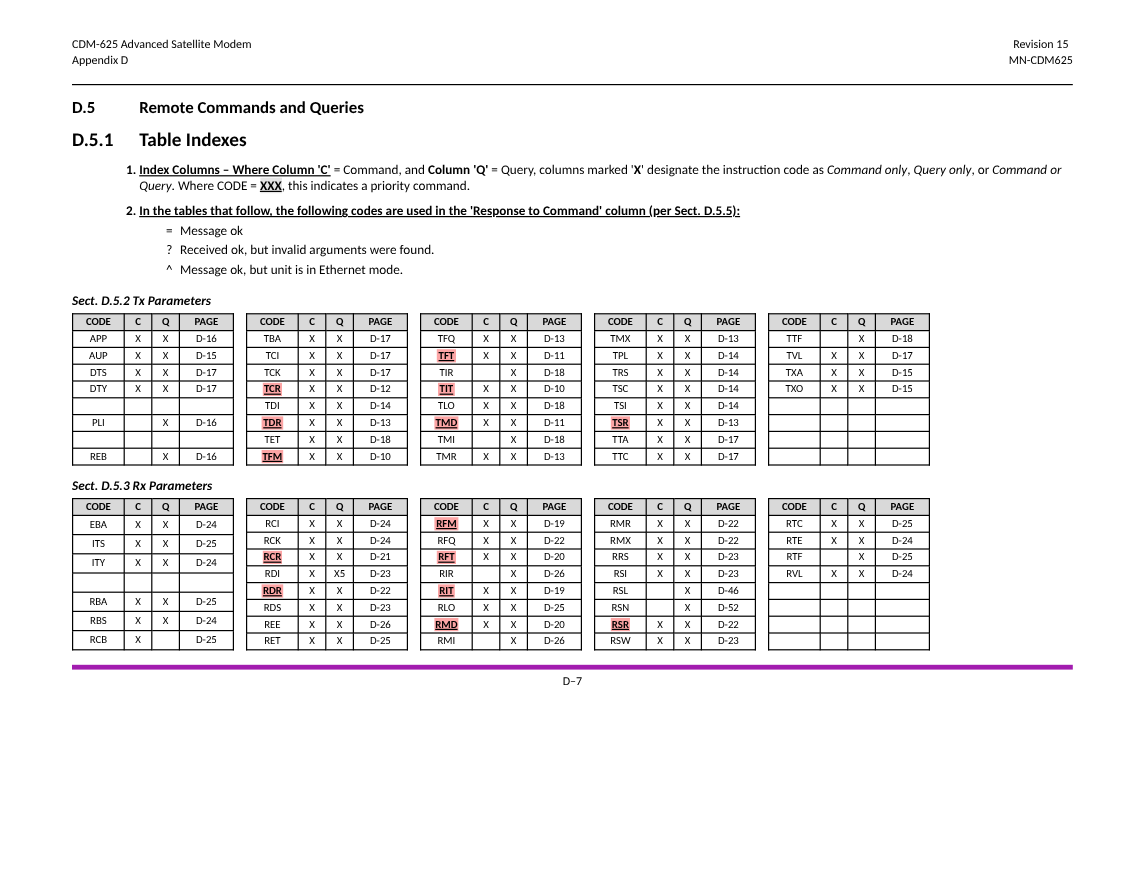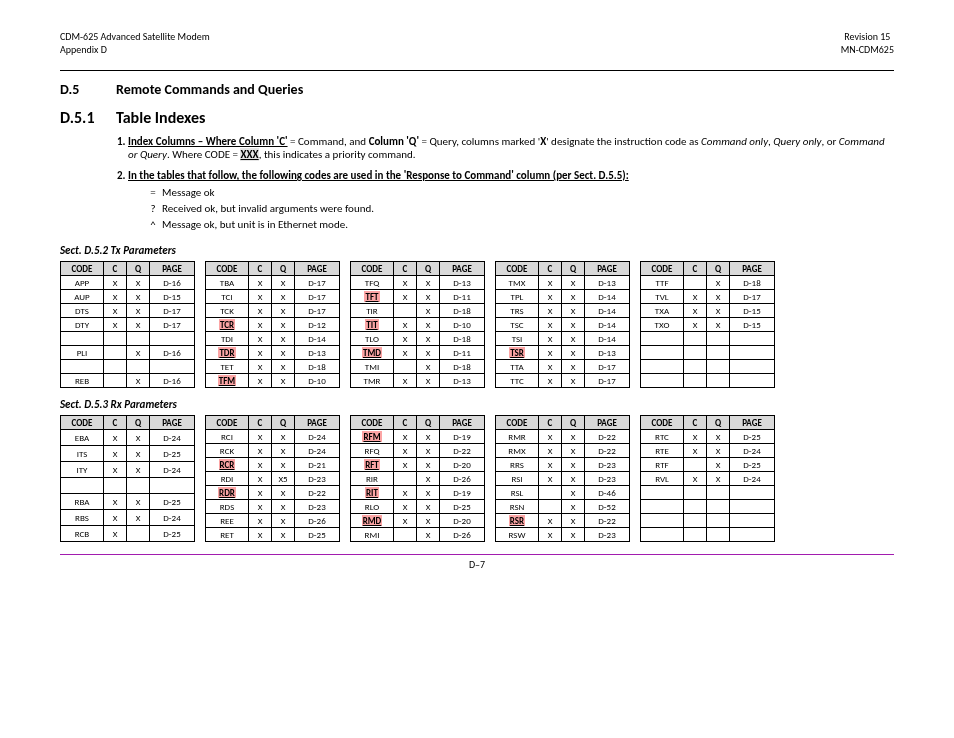--- a/index.html
+++ b/index.html
@@ -14,41 +14,41 @@
   }
   .header { display:flex; justify-content:space-between; font-size:10px; margin-bottom:14px;gap:45px; }
   .header div { line-height:1.3; }
   hr.sep { border:none; border-top:1px solid #000; margin:2px 0 10px 0; }
   .h1 { font-size:14px; font-weight:bold; margin: 6px 0 10px 0; }
   .h1 .num { display:inline-block; width:56px; }
   .h2 { font-size:16px; font-weight:bold; margin: 4px 0 8px 0; }
   .h2 .num { display:inline-block; width:56px; }
   .notes-block { margin-left:56px; }
   .notes { font-weight:bold; margin-bottom:8px; }
-  ol.nlist { margin:0 0 10px 12px; padding:0; list-style:decimal; }
+  ol.nlist { margin:0 0 10px 0; padding:0; list-style:decimal; }
   ol.nlist > li { margin-bottom:8px; font-weight:bold; }
   ol.nlist > li .body { font-weight:normal; }
   .u { text-decoration:underline; }
   .hil { background:#e5e5e5; text-decoration:underline; }
   .legend { display:flex; gap:33px; margin:4px 0 0 18px; font-weight:normal; }
   .legend-col div { margin-bottom:3px; }
   .sym { display:inline-block; width:14px; text-align:center; margin-right:2px;}
   .sect { font-style:italic; font-weight:bold; margin:10px 0 4px 0; }
 
   .tables { display:flex; gap:10px; }
   table.idx { border-collapse:collapse; font-size:9px; table-layout:fixed; }
   table.idx th, table.idx td { border:1px solid #000; height:13px; padding:0 2px; text-align:center; vertical-align:middle; }
   table.idx th { background:#d9d9d9; font-weight:bold; }
   table.idx th:nth-child(1),table.idx td:nth-child(1){ width:38px; }
   table.idx th:nth-child(2),table.idx td:nth-child(2){ width:18px; }
   table.idx th:nth-child(3),table.idx td:nth-child(3){ width:18px; }
   table.idx th:nth-child(4),table.idx td:nth-child(4){ width:40px; }
   table.idx td.codecell { text-align:center; }
   span.pri { text-decoration:underline; background:#fca5a5; font-weight:bold; padding:0 1px;}
-  .footer { border-top:1px solid #a21caf; margin-top:12px; padding-top:3px; text-align:center; font-size:10px;}
+  .footer { border-top:4px solid #a21caf; margin-top:12px; padding-top:3px; text-align:center; font-size:10px;}
 </style>
 </head>
 <body>
 
 <div class="header">
   <div>
     <span>CDM-625 Advanced Satellite Modem</span><br>
     <span>Appendix D</span>
   </div>
   <div style="text-align:center">

